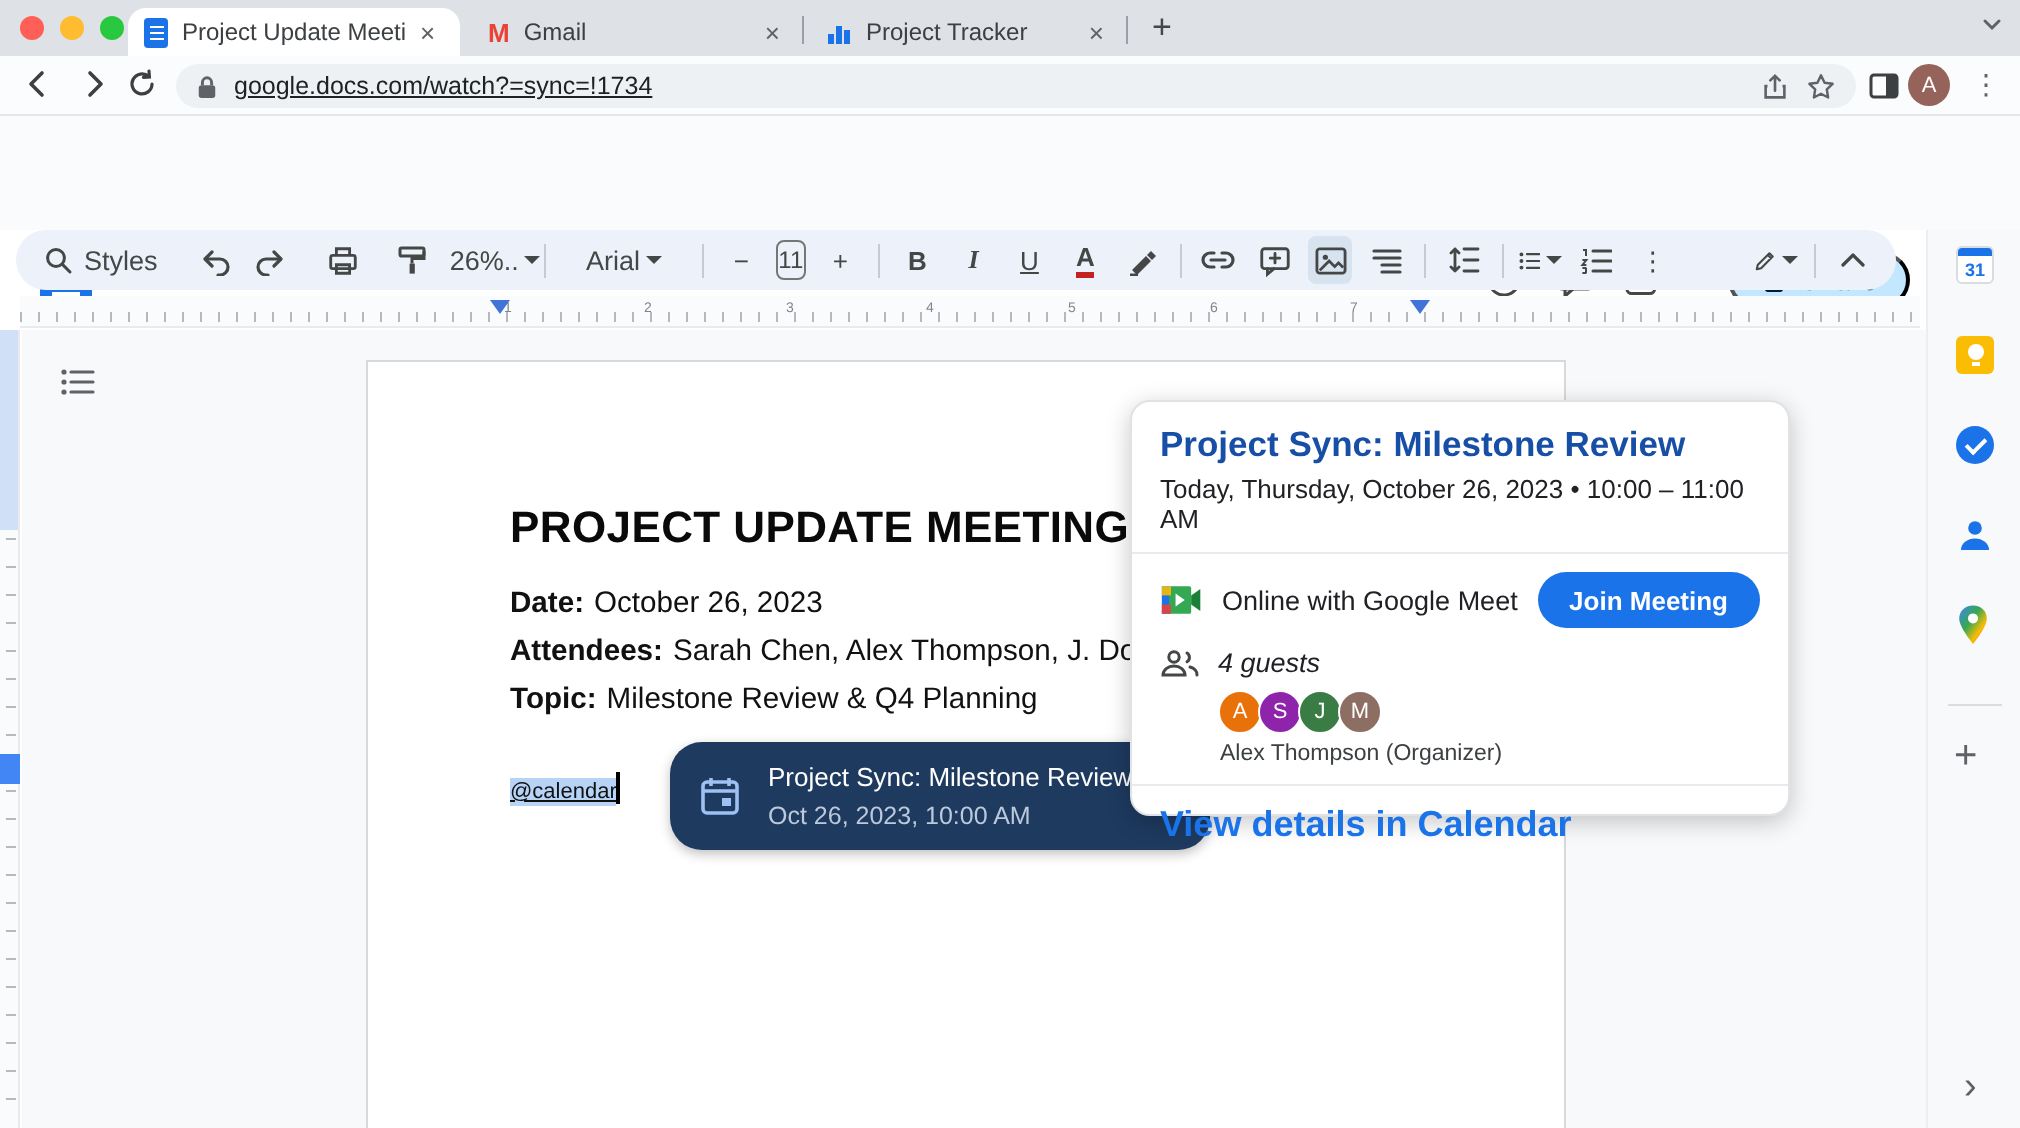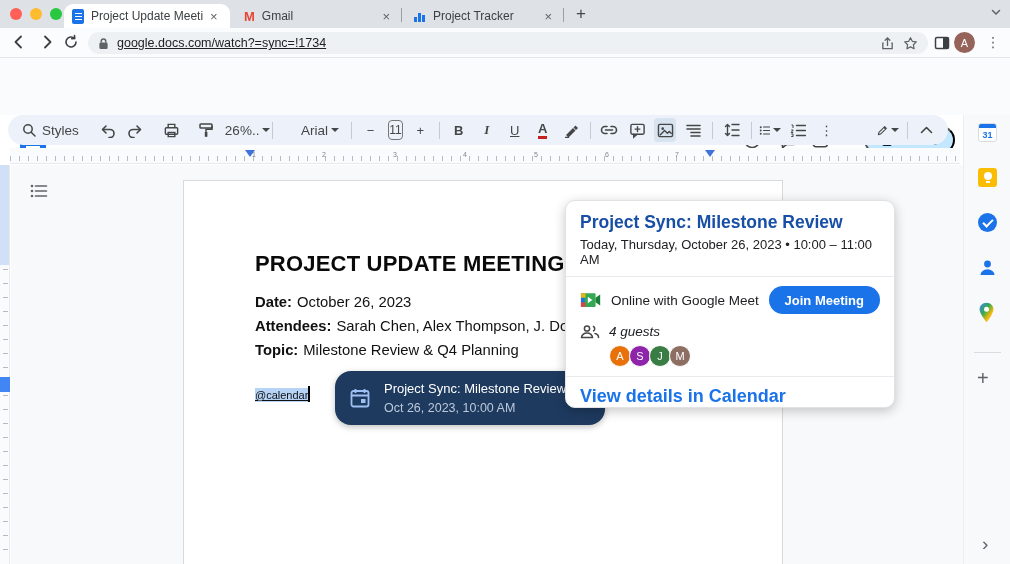--- a/index.html
+++ b/index.html
@@ -279,21 +279,21 @@
           <rect x="2" y="2" width="12" height="4" rx="0.8" fill="none" stroke="#444746" stroke-width="1.5"></rect>
           <path d="M14 3.8 v3.4 H8 v2.6" fill="none" stroke="#444746" stroke-width="1.5"></path>
           <rect x="6.8" y="9.8" width="2.6" height="5" fill="#444746"></rect>
         </svg>
       </span>
     <span class="tbtn tlabeltxt" style="margin-left:8px;">
         <span>26%..</span>
         <span class="caret"></span>
       </span>
     <span class="tsep"></span>
-    <span class="tbtn tlabeltxt" style="min-width:62px; justify-content:flex-end;">
+    <span class="tbtn tlabeltxt" style="min-width:62px; justify-content:center;">
         <span>Arial</span>
         <span class="caret"></span>
       </span>
     <span class="tsep"></span>
     <span class="tbtn">−</span>
     <span class="fontsizebox">11</span>
     <span class="tbtn">+</span>
     <span class="tsep"></span>
     <span class="tbtn bold">B</span>
     <span class="tbtn ital">I</span>
@@ -444,20 +444,21 @@
           <path d="M13.5 2.5 a2.6 2.6 0 0 1 0 4.4 M15 9.5 a5 4 0 0 1 3.5 4" fill="none" stroke="#444746" stroke-width="1.5" stroke-linecap="round"></path>
         </svg>
       <span class="glabel">4 guests</span>
     </div>
     <div class="avatars">
       <span class="gavatar g0">A</span>
       <span class="gavatar g1">S</span>
       <span class="gavatar g2">J</span>
       <span class="gavatar g3">M</span>
     </div>
+    <div class="organizer">Alex Thompson (Organizer)</div>
     <div class="cdivider"></div>
     <a class="viewlink">View details in Calendar</a>
   </div>
 
   <div class="sidepanel">
     <div class="sideic" style="top:8px;">
         <div class="cal19">
           <span>31</span>
         </div>
       </div>

